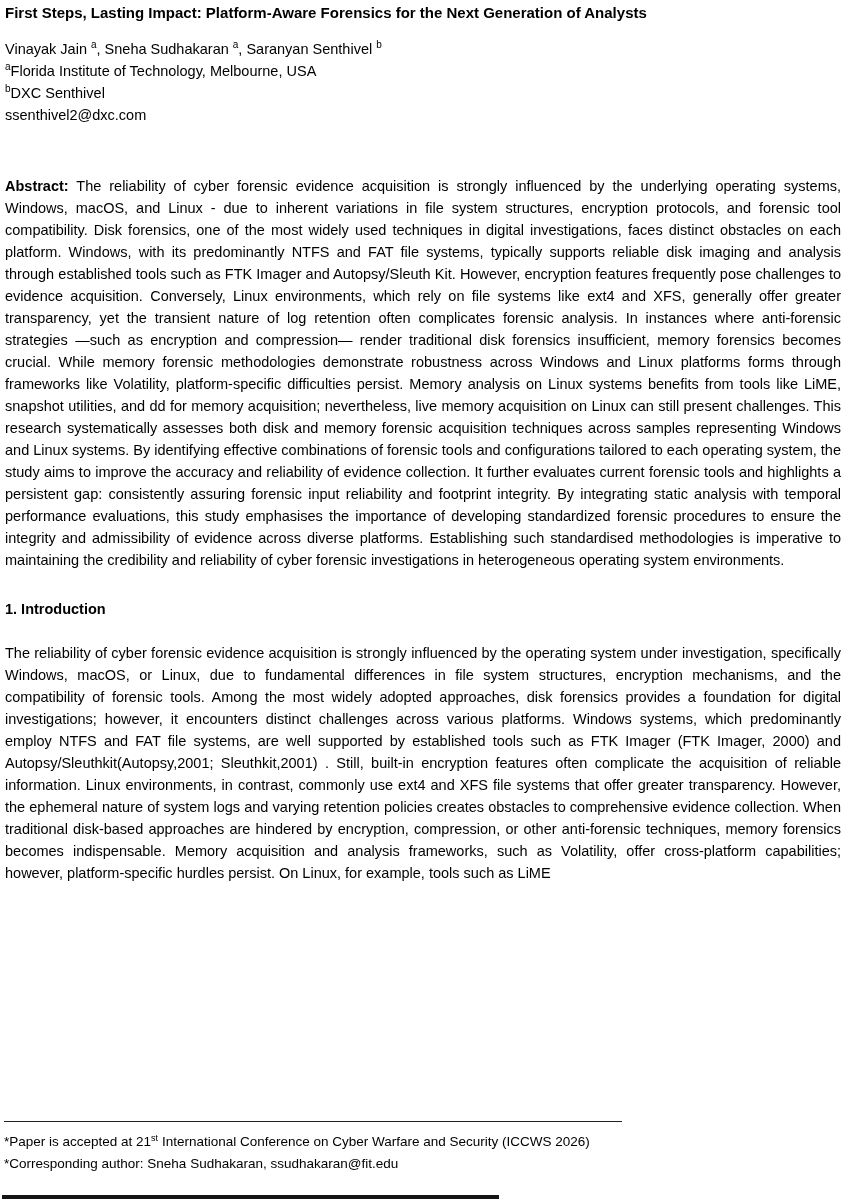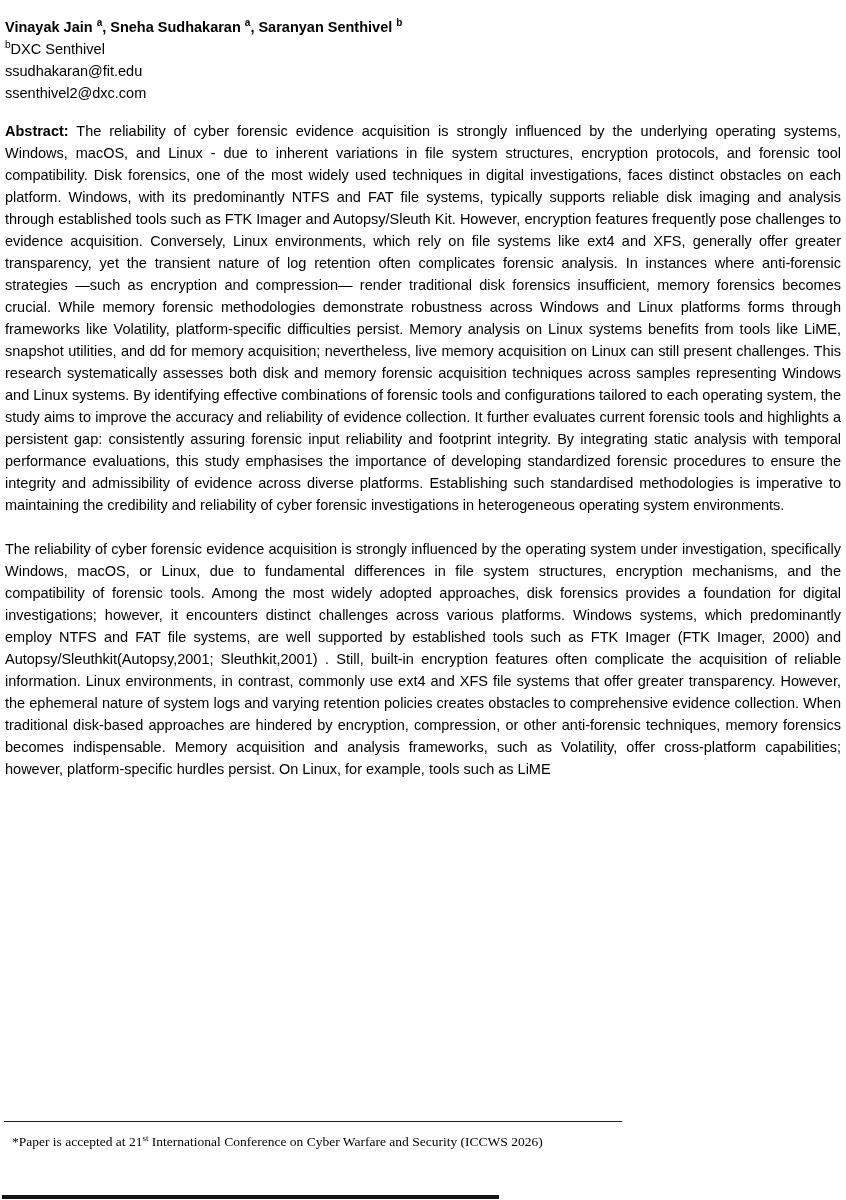--- a/index.html
+++ b/index.html
@@ -14,65 +14,68 @@
     position: relative;
     overflow: hidden;
   }
   .page { padding: 2px 5px 0 5px; }
   .title {
     font-size: 15px;
     font-weight: bold;
     line-height: 22px;
     margin: 0;
   }
-  .authors { font-weight: bold; margin: 14px 0 0 0; }
+  .authors { font-weight: normal; margin: 14px 0 0 0; }
   .affil, .email { margin: 0; }
   sup { font-size: 10px; vertical-align: super; line-height: 0; }
   .para { text-align: justify; margin: 0; }
-  .abstract { margin-top: 16px; }
+  .abstract { margin-top: 49px; }
   .abstract-label { font-weight: bold; }
   .keywords { font-weight: bold; margin: 22px 0 0 0; }
   .section-heading {
     font-size: 14.5px;
     font-weight: bold;
     line-height: 22px;
     margin: 27px 0 0 0;
   }
   .intro { margin-top: 22px; }
   .footnote-area { position: absolute; left: 4px; top: 1121px; width: 838px; }
   .footnote-rule { width: 618px; height: 1px; background: #222222; margin-bottom: 9px; }
   .footnote {
-    font-family: Liberation Serif, serif;
+    font-family: Liberation Sans, sans-serif;
     font-size: 13.5px;
     line-height: 22px;
-    margin: 8px;
+    margin: 0;
   }
   .footnote sup { font-size: 9px; }
   .bottom-bar { position: absolute; left: 2px; top: 1195px; width: 497px; height: 4px; background: #151515; }
 </style>
 </head>
 <body>
 
 <div class="page">
 
+  <h1 class="title">First Steps, Lasting Impact: Platform-Aware Forensics for the Next Generation of Analysts</h1>
 
   <p class="authors"><span><span>Vinayak Jain </span><sup>a</sup><span>, </span></span><span><span>Sneha Sudhakaran </span><sup>a</sup><span>, </span></span><span><span>Saranyan Senthivel </span><sup>b</sup></span></p>
 
+  <p class="affil"><sup>a</sup><span>Florida Institute of Technology, Melbourne, USA</span></p>
 
   <p class="affil"><sup>b</sup><span>DXC Senthivel</span></p>
 
-  <p class="email">ssudhakaran@fit.edu</p>
   <p class="email">ssenthivel2@dxc.com</p>
 
   <p class="para abstract"><span class="abstract-label">Abstract:</span> <span>The reliability of cyber forensic evidence acquisition is strongly influenced by the underlying operating systems, Windows, macOS, and Linux - due to inherent variations in file system structures, encryption protocols, and forensic tool compatibility. Disk forensics, one of the most widely used techniques in digital investigations, faces distinct obstacles on each platform. Windows, with its predominantly NTFS and FAT file systems, typically supports reliable disk imaging and analysis through established tools such as FTK Imager and Autopsy/Sleuth Kit. However, encryption features frequently pose challenges to evidence acquisition. Conversely, Linux environments, which rely on file systems like ext4 and XFS, generally offer greater transparency, yet the transient nature of log retention often complicates forensic analysis. In instances where anti-forensic strategies —such as encryption and compression— render traditional disk forensics insufficient, memory forensics becomes crucial. While memory forensic methodologies demonstrate robustness across Windows and Linux platforms forms through frameworks like Volatility, platform-specific difficulties persist. Memory analysis on Linux systems benefits from tools like LiME, snapshot utilities, and dd for memory acquisition; nevertheless,  live memory acquisition on Linux can still present challenges. This research systematically assesses both disk and memory forensic acquisition techniques across samples representing Windows and Linux systems. By identifying effective combinations of forensic tools and configurations tailored to each operating system, the study aims to improve the accuracy and reliability of evidence collection. It further evaluates current forensic tools and highlights a persistent gap: consistently assuring forensic input reliability and footprint integrity. By integrating static analysis with temporal performance evaluations, this study emphasises the importance of developing standardized forensic procedures to ensure the integrity and admissibility of evidence across diverse platforms. Establishing such standardised methodologies is imperative to maintaining the credibility and reliability of cyber forensic investigations in heterogeneous operating system environments.</span></p>
 
 
+  <h2 class="section-heading">1. Introduction</h2>
 
   <p class="para intro">The reliability of cyber forensic evidence acquisition is strongly influenced by the operating system under investigation, specifically Windows, macOS, or Linux, due to fundamental differences in file system structures, encryption mechanisms, and the compatibility of forensic tools. Among the most widely adopted approaches, disk forensics provides a foundation for digital investigations; however, it encounters distinct challenges across various platforms. Windows systems, which predominantly employ NTFS and FAT file systems, are well supported by established tools such as FTK Imager (FTK Imager, 2000) and Autopsy/Sleuthkit(Autopsy,2001; Sleuthkit,2001) . Still, built-in encryption features often complicate the acquisition of reliable information. Linux environments, in contrast, commonly use ext4 and XFS file systems that offer greater transparency. However, the ephemeral nature of system logs and varying retention policies creates obstacles to comprehensive evidence collection. When traditional disk-based approaches are hindered by encryption, compression, or other anti-forensic techniques, memory forensics becomes indispensable. Memory acquisition and analysis frameworks, such as Volatility, offer cross-platform capabilities; however, platform-specific hurdles persist. On Linux, for example, tools such as LiME</p>
 
 </div>
 
 <div class="footnote-area">
   <div class="footnote-rule"></div>
   <p class="footnote"><span>*Paper is accepted at 21</span><sup>st</sup><span> International Conference on Cyber Warfare and Security (ICCWS 2026)</span></p>
+  <p class="footnote">*Corresponding author: Sneha Sudhakaran, ssudhakaran@fit.edu</p>
 </div>
 
 <div class="bottom-bar"></div>
 
 </body></html>

